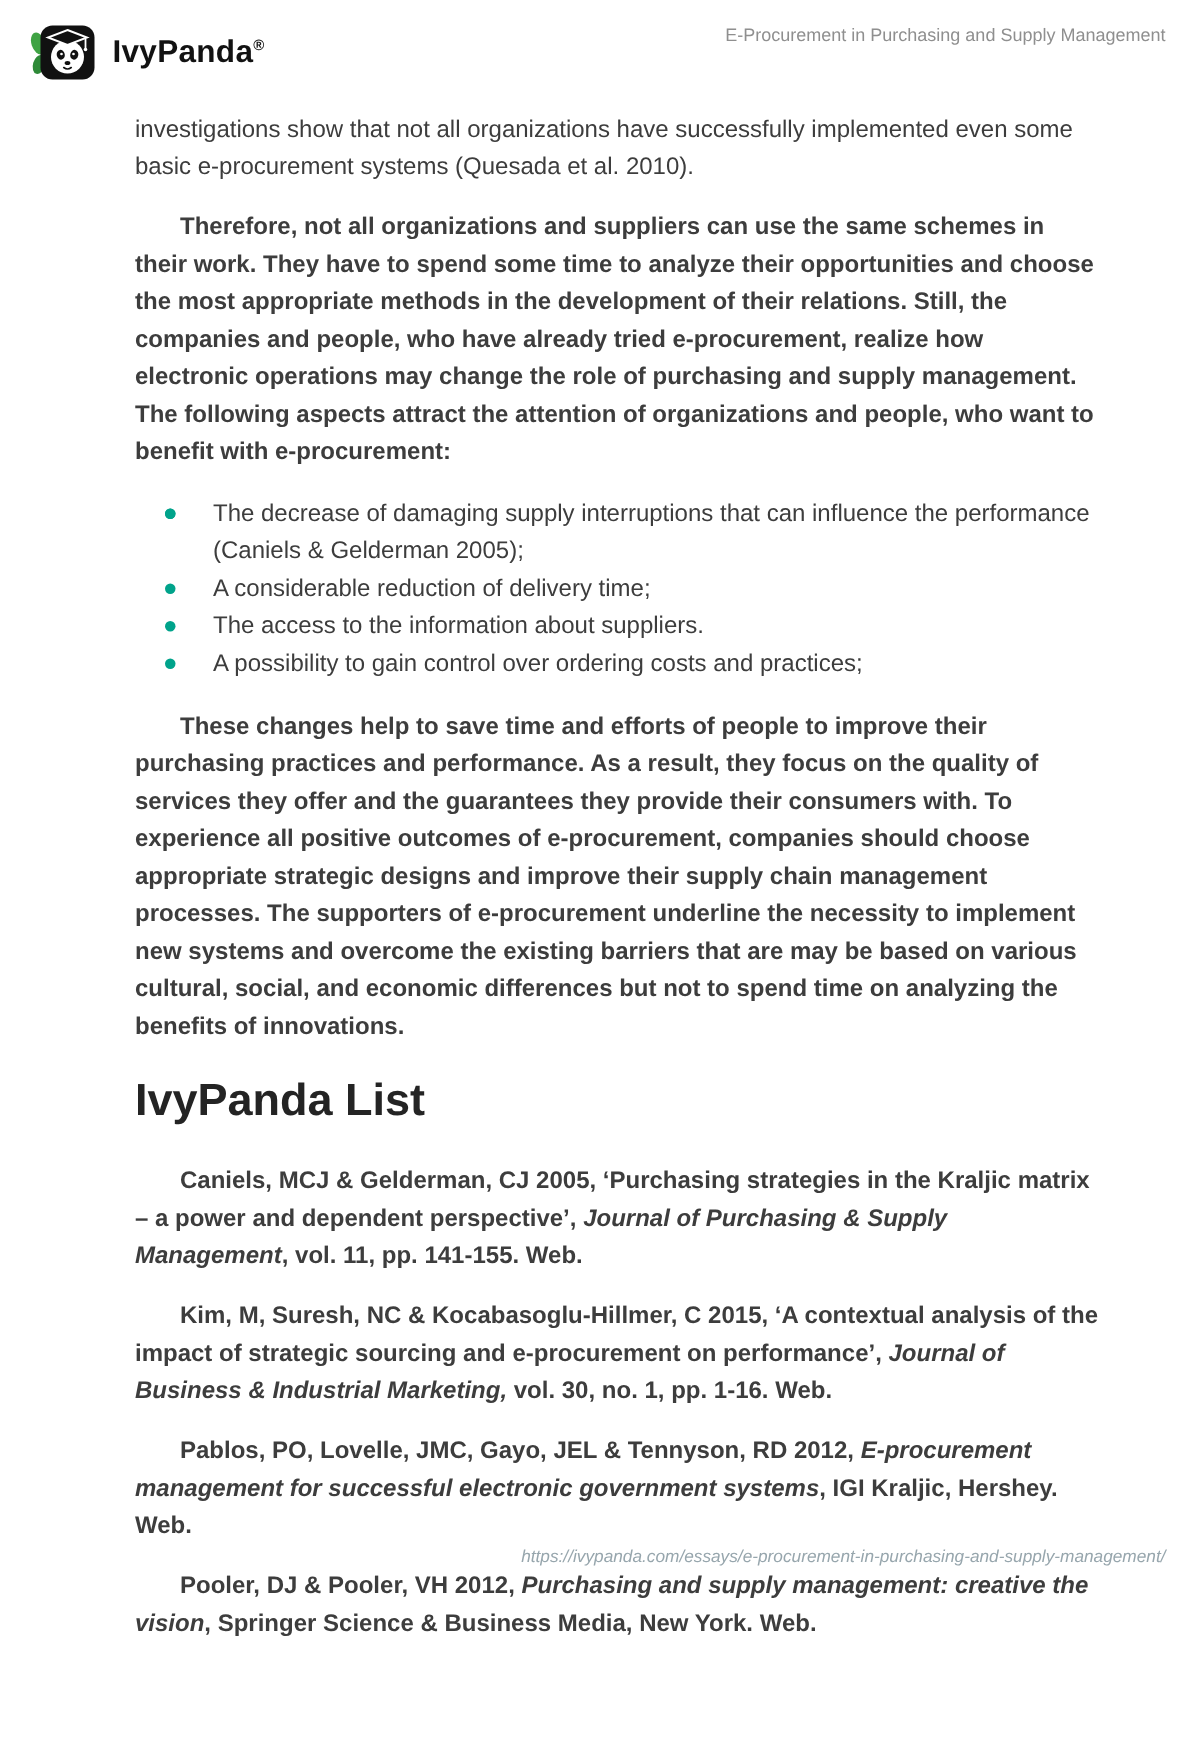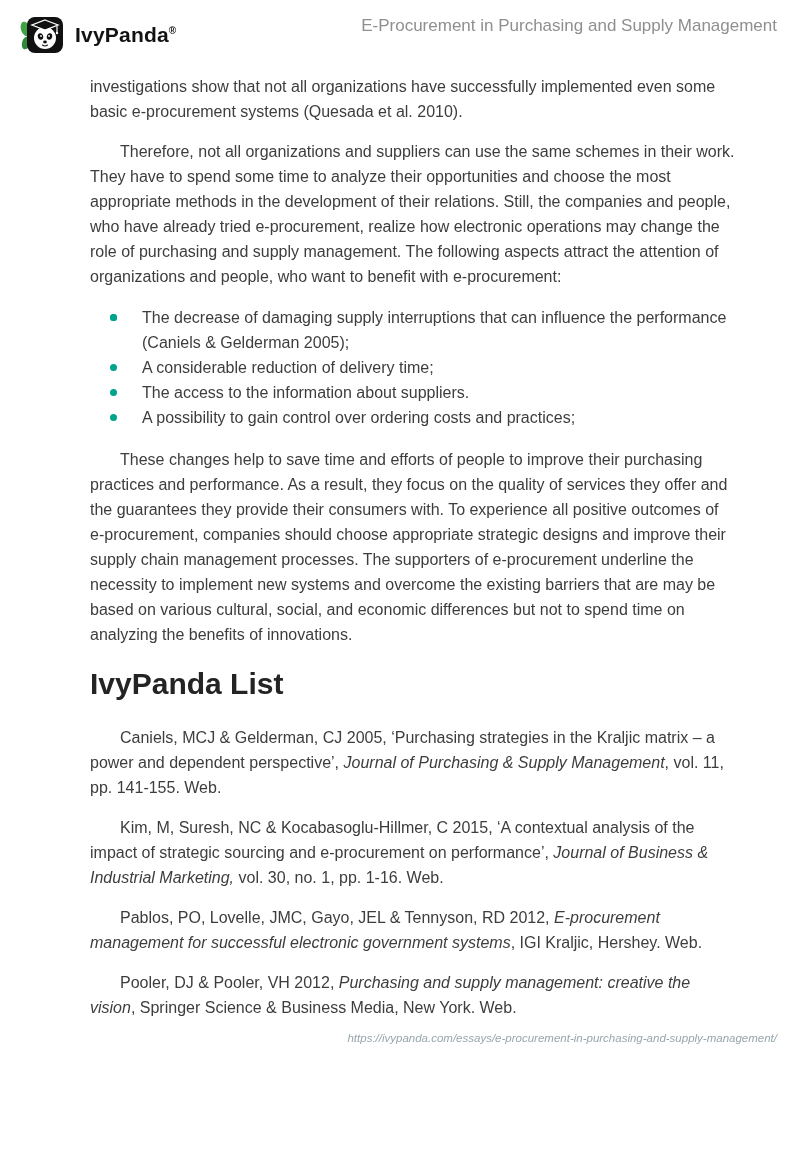--- a/index.html
+++ b/index.html
@@ -13,30 +13,30 @@
 
   
   .top {
     display: flex; justify-content: space-between; align-items: center;
     padding: 8px 33px 0 10px; height: 62px;
   }
   .brand { display: flex; align-items: center; gap: 9px; text-decoration: none; cursor: pointer; }
   .logo svg { display: block; }
   .brand-text { font-size: 21px; font-weight: bold; color: #121212; letter-spacing: .2px; }
   .brand-text sup { font-size: 10px; font-weight: bold; vertical-align: super; }
-  .doc-title { font-size: 17px; color: var(--titlegray, #8f8f8f); align-self: flex-start; margin-top: 8px; }
+  .doc-title { font-size: 12px; color: var(--titlegray, #8f8f8f); align-self: flex-start; margin-top: 8px; }
 
   
   .content {
     padding: 12px 75px 0 80px;
     font-size: 16px; line-height: 25px;
     color: var(--body, #3d3d3d);
   }
   .para { margin-bottom: 15px; }
-  .para.indent { text-indent: 30px; }
+  .para.indent { text-indent: 30px; font-weight: bold; }
 
   ul.bullets { list-style: none; margin: 16px 0 17px 0; }
   ul.bullets li { position: relative; padding-left: 52px; }
   ul.bullets .dot {
     position: absolute; left: 20px; top: 9px;
     width: 7px; height: 7px; border-radius: 50%;
     background: var(--bullet, #00a38b);
   }
 
   h1.ref-heading {

